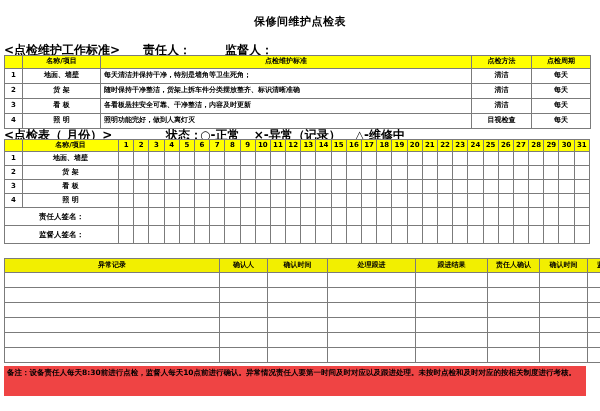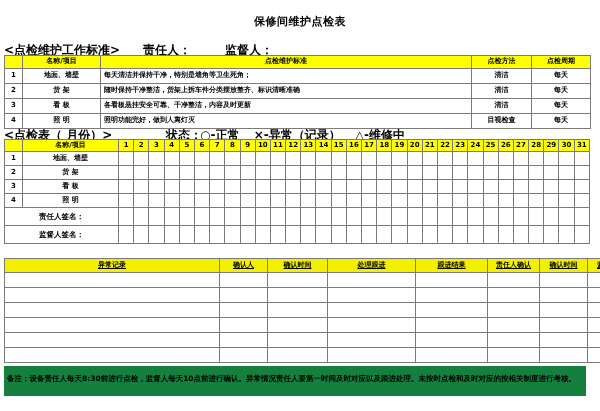--- a/index.html
+++ b/index.html
@@ -31,21 +31,21 @@
     padding:0;margin:0;
     font-weight:bold;
     font-size:7px;
     text-align:center;
     vertical-align:middle;
     line-height:1.05;
     overflow:hidden;
     white-space:nowrap;
   }
   .hd{background:#ffff00;}
-  .hd-olive{background:#f2ef00;text-decoration:underline;}
+  .hd-olive{background:#f2ef00;}
   .lft{text-align:left;padding-left:3px;white-space:nowrap;}
   .thick{border-top:1.2px solid #404040;}
 
   
   #std-table{left:4px;top:55px;width:586px;}
   #std-table td{height:14px;}
   #std-table tr.hrow td{height:12px;}
 
   
   #chk-table{left:4px;top:139px;width:586px;}
@@ -54,24 +54,24 @@
   #chk-table td.sign{height:17px;font-size:7.5px;}
 
   
   #exc-table{left:4px;top:258px;width:586px;}
   #exc-table td{height:14px;}
   #exc-table tr.hrow td{height:13px;}
 
   
   .note{
     position:absolute;left:4px;top:366px;width:582px;height:30px;
-    background:#15803d;
+    background:#ef4444;
     font-size:7.5px;font-weight:bold;
     line-height:1.45;
-    padding:8px 3px 0 3px;
+    padding:2px 3px 0 3px;
     box-sizing:border-box;
     white-space:normal;
     word-break:break-all;
   }
   .legend-wrap{display:inline-block;}
   .legend-wrap span{margin-right:10px;}
 </style>
 </head>
 <body>
 

